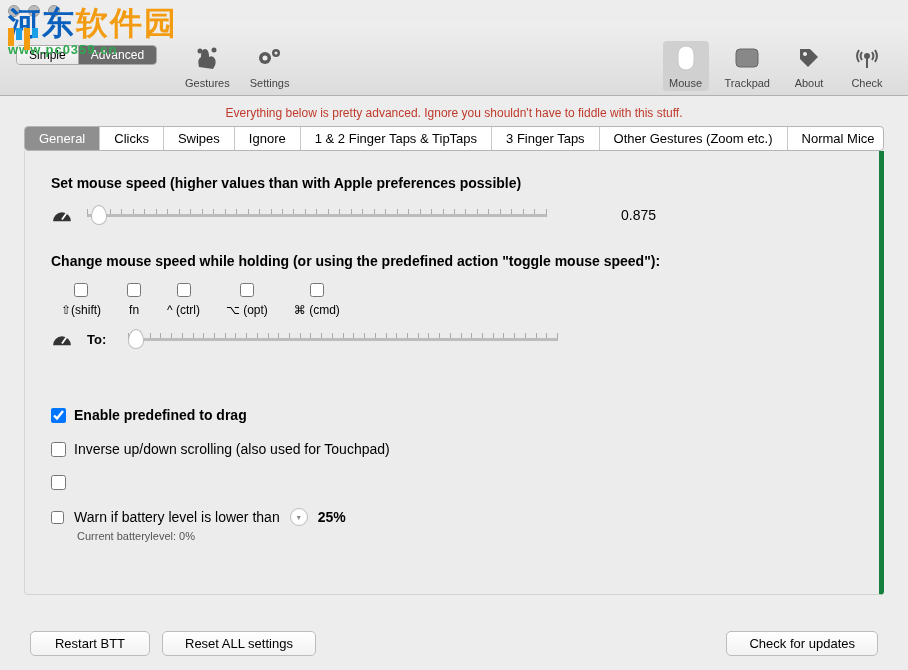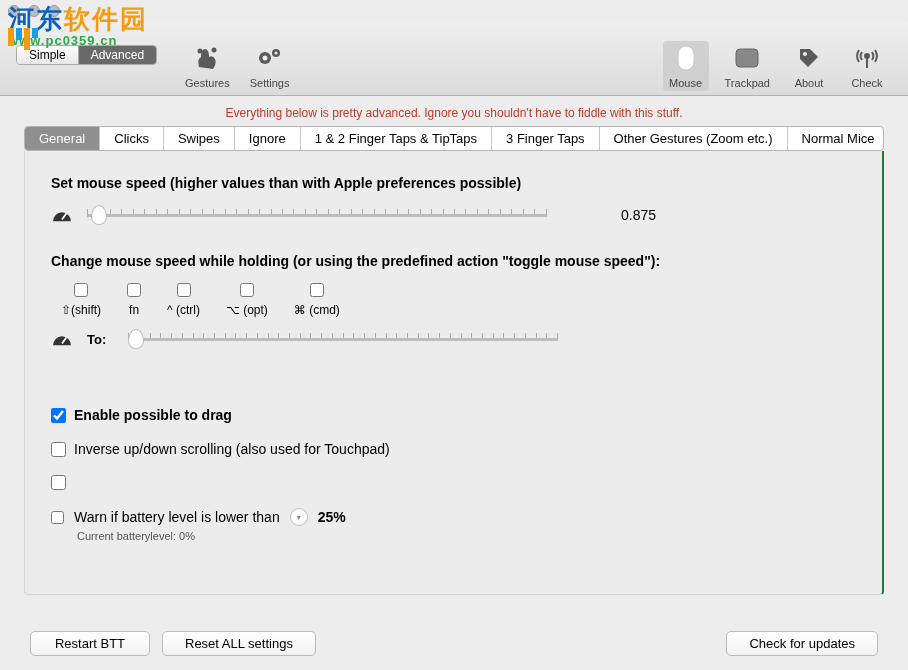--- a/index.html
+++ b/index.html
@@ -2,21 +2,21 @@
 <html><head>
 <meta charset="utf-8">
 <style>
 * { box-sizing: border-box; margin: 0; padding: 0; }
 body { font-family: -apple-system, "Helvetica Neue", Arial, sans-serif; font-size: 13px; background: #ededed; width: 908px; height: 670px; overflow: hidden; position: relative; }
 
 .titlebar { height: 22px; display: flex; align-items: center; padding-left: 8px; gap: 8px; }
 .traffic-light { width: 12px; height: 12px; border-radius: 50%; background: #bbb; border: 1px solid #999; }
 
 .watermark { position: absolute; top: 2px; left: 8px; z-index: 100; pointer-events: none; }
-.watermark .wm-text { font-size: 26px; font-weight: bold; letter-spacing: 2px; font-family: Liberation Mono, monospace; }
+.watermark .wm-text { font-size: 32px; font-weight: bold; letter-spacing: 2px; font-family: Liberation Mono, monospace; }
 .wm-blue { color: #0b5fbd; }
 .wm-orange { color: #f39c12; }
 .watermark .wm-url { font-size: 13px; color: #2fa84f; font-weight: bold; letter-spacing: 1px; margin-top: -4px; }
 .wm-deco { position: absolute; left: 0; top: 26px; display: flex; gap: 2px; }
 .wm-bar { width: 6px; background: #f39c12; }
 .wm-bar.b1 { height: 18px; }
 .wm-bar.b2 { height: 12px; background: #1b9ee8; }
 .wm-bar.b3 { height: 22px; }
 .wm-bar.b4 { height: 10px; background: #1b9ee8; }
 
@@ -31,21 +31,21 @@
 .tool-spacer { flex: 1; }
 .tool-item.selected { background: #d0d0d0; border-radius: 4px; }
 
 .warning-text { text-align: center; color: #c0392b; font-size: 12px; padding: 10px 0 6px; }
 
 .tabs { display: flex; background: #fff; border: 1px solid #b5b5b5; border-radius: 4px; margin: 0 24px; overflow: hidden; }
 .tab { padding: 4px 14px; border-right: 1px solid #c8c8c8; font-size: 13px; cursor: pointer; white-space: nowrap; }
 .tab:last-child { border-right: none; }
 .tab.active { background: #8f8f8f; color: #fff; }
 
-.content { background: #ececec; margin: 0 24px; border-left: 1px solid #d5d5d5; border-right: 2px solid #15803d; border-bottom: 1px solid #d5d5d5; border-radius: 0 0 4px 4px; padding: 24px 26px; height: 444px; }
+.content { background: #ececec; margin: 0 24px; border-left: 1px solid #d5d5d5; border-right: 5px solid #15803d; border-bottom: 1px solid #d5d5d5; border-radius: 0 0 4px 4px; padding: 24px 26px; height: 444px; }
 
 .section-title { font-weight: bold; font-size: 14px; margin-bottom: 14px; }
 
 .slider-row { display: flex; align-items: center; gap: 14px; margin-bottom: 28px; }
 .speedometer { width: 22px; height: 16px; }
 .slider-wrap { position: relative; width: 460px; height: 20px; }
 .slider-track { position: absolute; top: 9px; left: 0; right: 0; height: 3px; background: #bcbcbc; border-radius: 2px; }
 .slider-ticks { position: absolute; top: 4px; left: 0; right: 0; height: 12px; display: flex; justify-content: space-between; }
 .slider-ticks span { width: 1px; height: 8px; background: #aaa; }
 .slider-thumb { position: absolute; top: 0; width: 16px; height: 20px; background: #fff; border: 1px solid #bbb; border-radius: 50% 50% 50% 50% / 60% 60% 40% 40%; cursor: pointer; }
@@ -305,21 +305,21 @@
           <span></span>
         </div>
       <div class="slider-track"></div>
       <div class="slider-thumb" style="left:0"></div>
     </div>
   </div>
 
   <div style="height:18px"></div>
   <div class="check-row bold">
     <input type="checkbox" checked="" style="">
-    <label>Enable possible to drag</label>
+    <label>Enable predefined to drag</label>
   </div>
   <div class="check-row" style="margin-top:18px">
     <input type="checkbox" style="">
     <label>Inverse up/down scrolling (also used for Touchpad)</label>
   </div>
   <div class="check-row" style="margin-top:18px">
     <input type="checkbox" style="">
   </div>
 
   <div class="battery-row">

